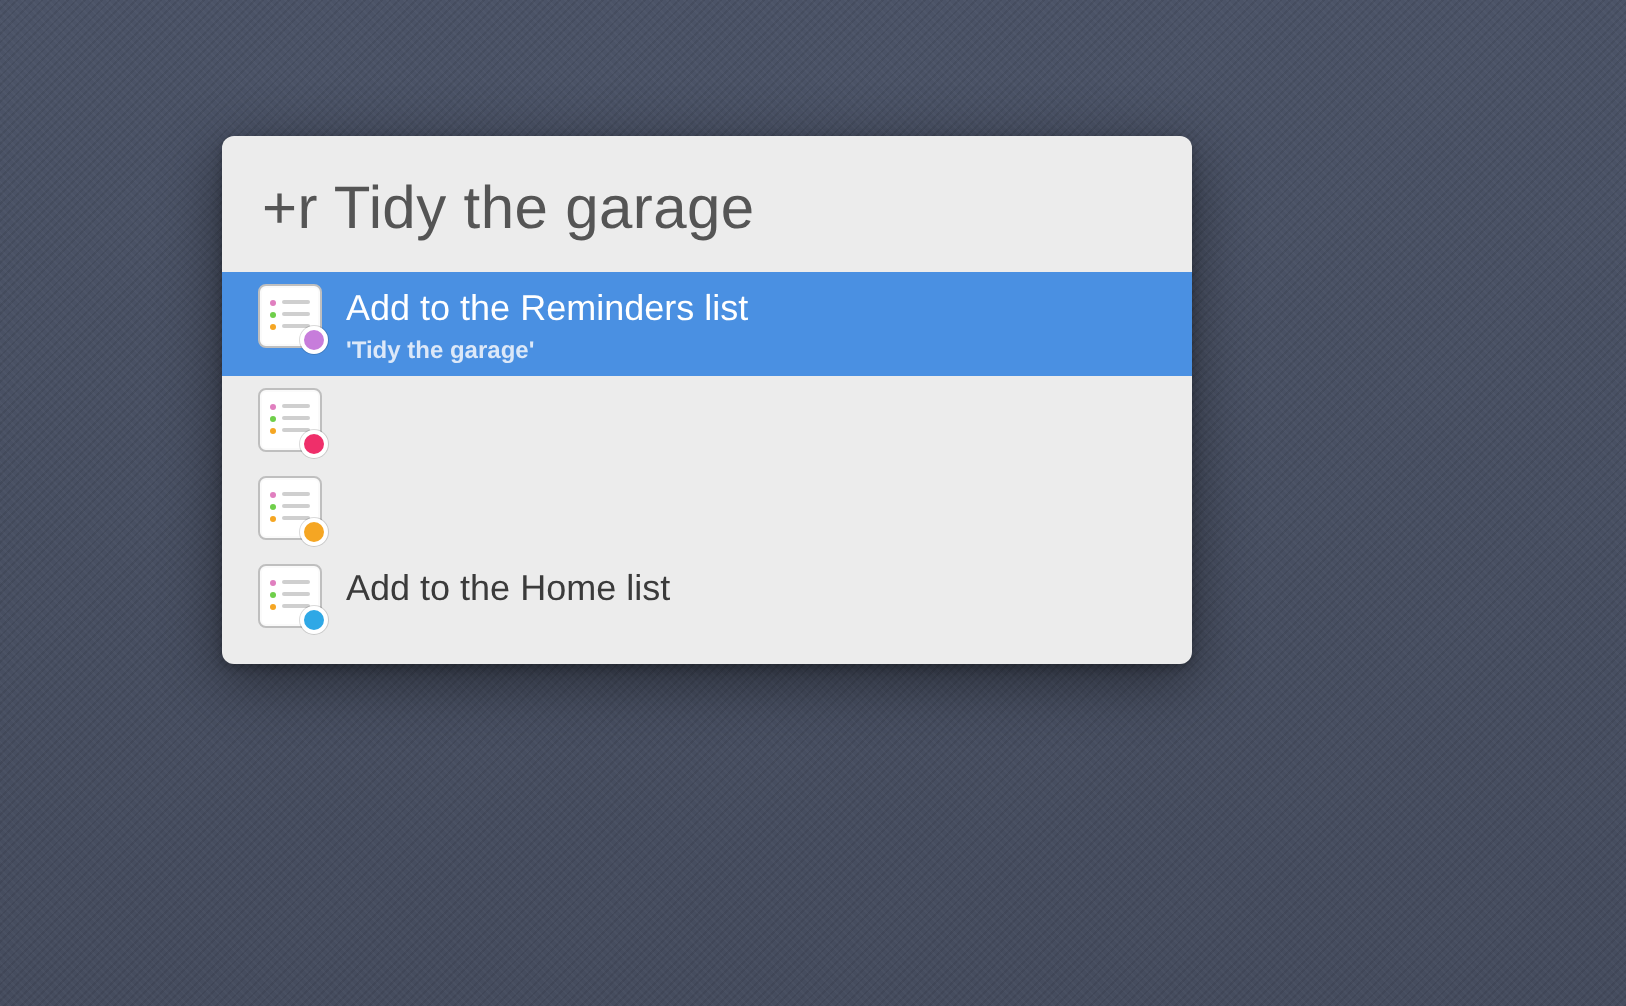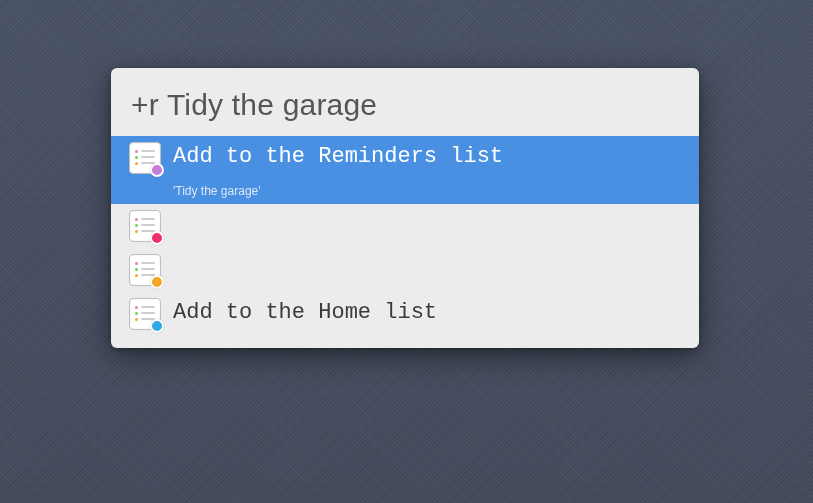--- a/index.html
+++ b/index.html
@@ -17,21 +17,21 @@
     background:
       repeating-linear-gradient(45deg, rgba(255,255,255,0.025) 0 1px, transparent 1px 3px),
       repeating-linear-gradient(-45deg, rgba(0,0,0,0.08) 0 1px, transparent 1px 3px),
       linear-gradient(#4b5367, #454c5e);
     z-index: 0;
   }
   .panel {
     position: absolute;
     left: 111px;
     top: 68px;
-    width: 588px;
+    width: 485px;
     background: #ececec;
     border-radius: 6px;
     box-shadow: 0 8px 30px rgba(0,0,0,0.45), 0 2px 6px rgba(0,0,0,0.25);
     padding: 14px 0 12px 0;
     z-index: 1;
   }
   .query {
     font-size: 30px;
     font-weight: 400;
     color: #555;
@@ -58,30 +58,30 @@
     flex: 0 0 32px;
     position: relative;
   }
   .item .texts {
     display: flex;
     flex-direction: column;
     justify-content: center;
     padding-top: 2px;
   }
   .item .label {
-    font-size: 22px;
+    font-size: 18px;
     color: #3b3b3b;
     font-weight: 400;
-    font-family: Liberation Mono, monospace;
   }
   .item.selected .label { color: #fff; font-weight: 500; }
   .item .sub {
     font-size: 12px;
     color: #dce8f8;
-    margin-top: 15px;
+    margin-top: 3px;
+    font-weight: bold;
   }
   .item:not(.selected) .sub { color: #777; }
 
   
   .rem-icon {
     width: 32px; height: 32px;
     background: #fff;
     border: 1px solid #bfbfbf;
     border-radius: 4px;
     position: relative;

